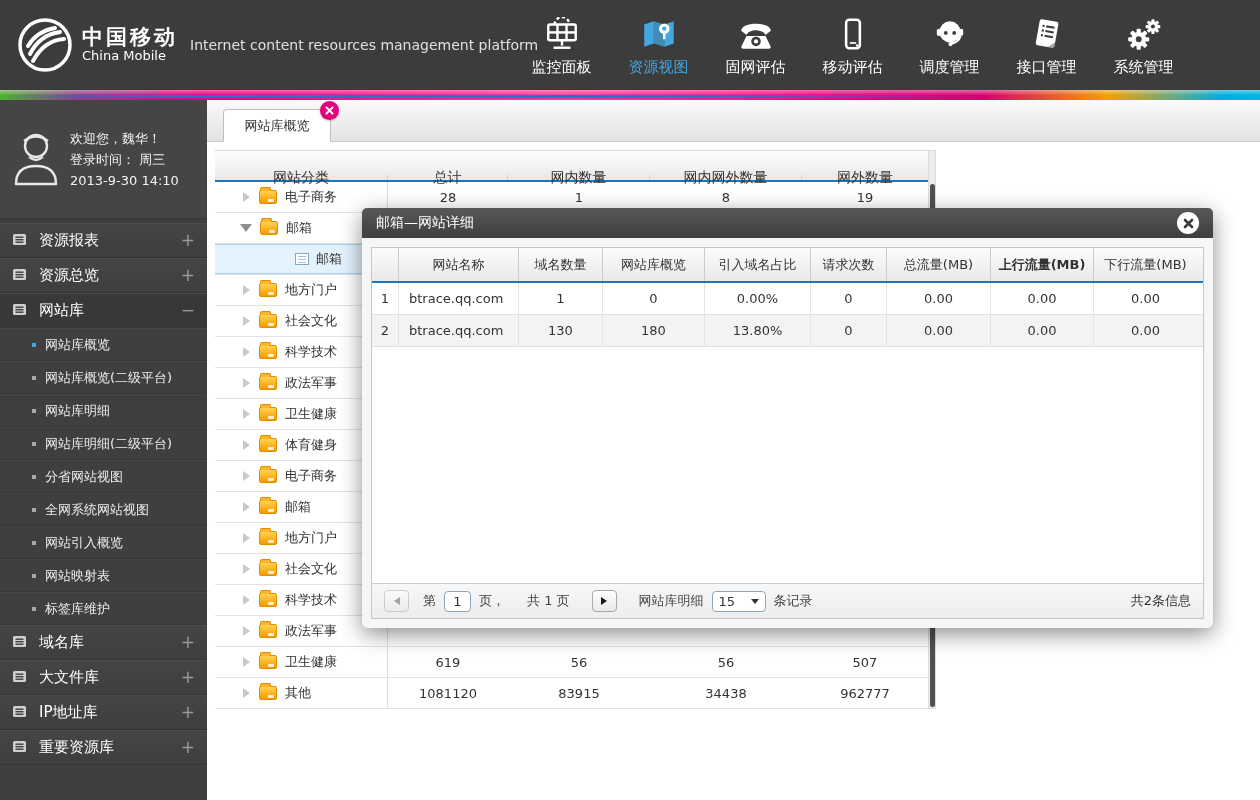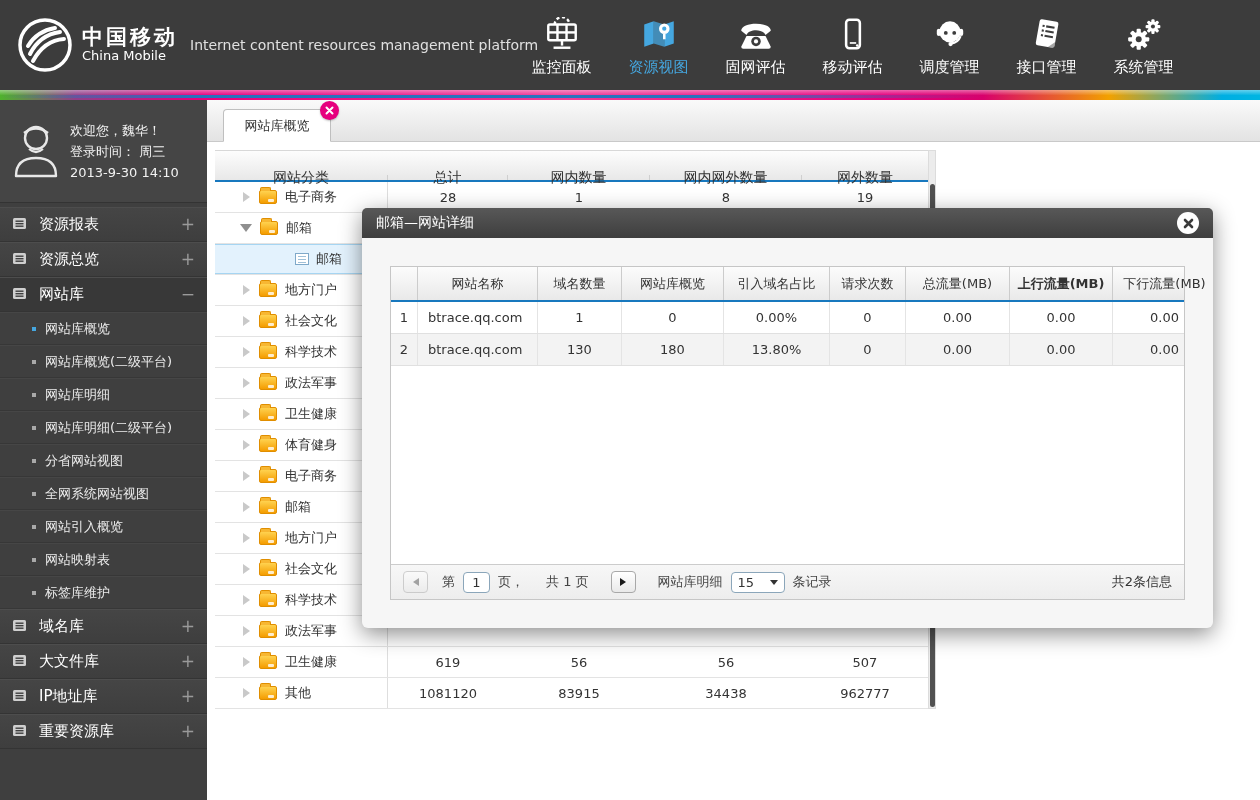--- a/index.html
+++ b/index.html
@@ -25,21 +25,21 @@
   
   .ribbon{position:absolute;left:0;top:90px;width:1260px;height:10px;overflow:hidden;
     background:linear-gradient(90deg,#4fb32c 0%,#8f3f8a 6%,#e5007d 16%,#ef3d97 45%,#e5007d 70%,#d8006c 78%,#f2a100 88%,#00aee2 97%,#00b5e2 100%);}
   .ribbon::before{content:"";position:absolute;left:0;top:45%;width:100%;height:30%;
     background:linear-gradient(90deg,rgba(29,120,192,0) 0%,rgba(29,120,192,.95) 15%,rgba(29,120,192,.95) 55%,rgba(29,120,192,0) 78%);}
   .ribbon::after{content:"";position:absolute;inset:0;
     background:linear-gradient(180deg,rgba(255,255,255,.4),rgba(255,255,255,0) 55%);}
 
   
   .sidebar{position:absolute;left:0;top:100px;width:207px;height:700px;background:#3f3f3f;}
-  .user{height:86px;display:flex;align-items:center;padding:8px 10px;background:#454545;border-bottom:1px solid #333;}
+  .user{height:86px;display:flex;align-items:center;padding:16px 10px;background:#454545;border-bottom:1px solid #333;}
   .user-avatar{flex:none;}
   .user-info{margin-left:8px;font-size:13px;line-height:21px;color:#f2f2f2;}
   .menu{margin-top:4px;}
   .menu-group{height:33px;display:flex;align-items:center;padding:0 12px;cursor:pointer;
     background:linear-gradient(#454545,#3e3e3e);border-top:1px solid #4d4d4d;border-bottom:1px solid #343434;
     font-size:15px;color:#fff;}
   .menu-group.open{background:#383838;}
   .glabel{margin-left:12px;}
   .gtoggle{margin-left:auto;color:#9a9a9a;font-size:17px;line-height:1;}
   .menu-sub{height:31px;display:flex;align-items:center;padding-left:32px;cursor:pointer;
@@ -78,21 +78,21 @@
   .vscroll{position:absolute;left:713px;top:0;width:8px;height:559px;background:#ececec;border:1px solid #dcdcdc;box-sizing:border-box;}
   .vthumb{position:absolute;left:1px;top:33px;width:5px;height:523px;background:#515151;border-radius:3px;}
 
   
   .modal{position:absolute;left:362px;top:208px;width:851px;height:420px;background:#f6f6f6;border-radius:6px;
     box-shadow:0 6px 22px rgba(0,0,0,.45);z-index:50;}
   .modal-header{height:30px;background:linear-gradient(#585858,#3e3e3e);border-radius:5px 5px 0 0;
     display:flex;align-items:center;padding:0 14px;color:#fff;font-size:14px;}
   .modal-close{margin-left:auto;width:22px;height:22px;border-radius:50%;background:#fff;
     display:flex;align-items:center;justify-content:center;cursor:pointer;}
-  .modal-body{position:absolute;top:30px;left:0;right:0;bottom:0;padding:28px;}
+  .modal-body{position:absolute;top:30px;left:0;right:0;bottom:0;padding:9px;}
   .grid{height:100%;border:1px solid #c6c6c6;background:#fff;display:flex;flex-direction:column;box-sizing:border-box;}
   .ghead{display:flex;height:33px;flex:none;background:linear-gradient(#fcfcfc,#e9e9e9);border-bottom:2px solid #1878be;}
   .gth{display:flex;align-items:center;justify-content:center;font-size:13px;color:#333;border-right:1px solid #ccc;box-sizing:border-box;}
   .gth:last-child{border-right:none;}
   .grow{display:flex;height:31px;flex:none;border-bottom:1px solid #e0e0e0;background:#fff;cursor:pointer;}
   .grow.alt{background:#f3f3f3;}
   .gtd{display:flex;align-items:center;justify-content:center;font-size:13px;color:#333;border-right:1px solid #e4e4e4;box-sizing:border-box;}
   .gtd:last-child{border-right:none;}
   .gtd.left{justify-content:flex-start;padding-left:10px;}
   .gfill{flex:1;background:#fff;}

